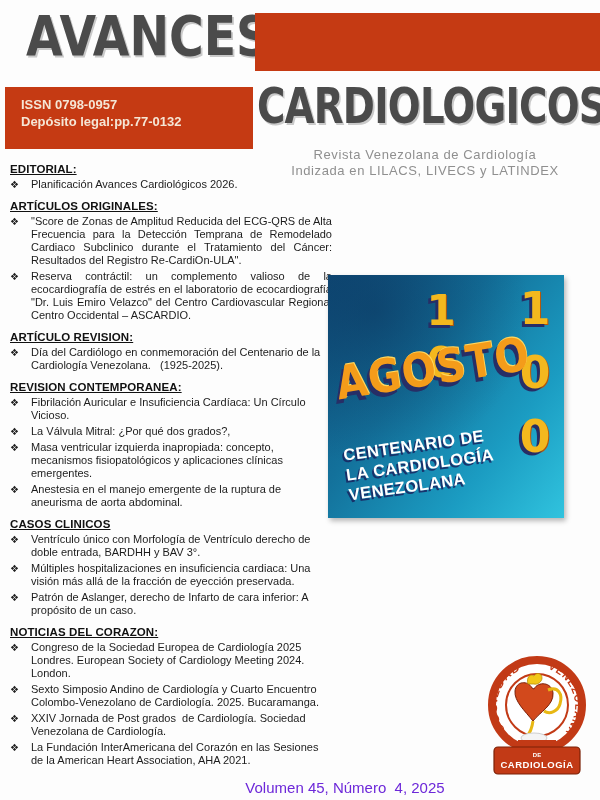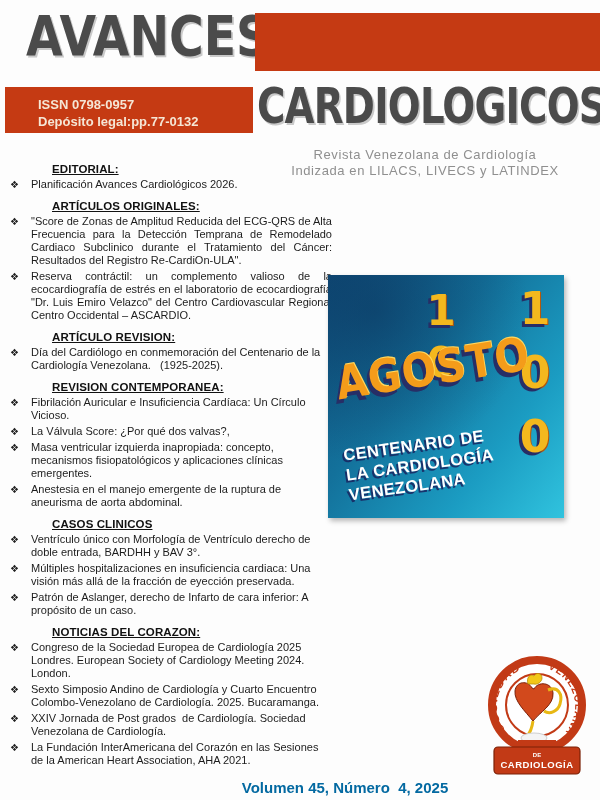--- a/index.html
+++ b/index.html
@@ -9,40 +9,40 @@
   }
   
   .title-avances{
     position:absolute;left:26px;top:4px;
     font-family:"DejaVu Sans",sans-serif;font-weight:bold;font-size:55px;
     color:#4b4b4b;letter-spacing:0px;transform:scaleX(.86);transform-origin:left top;
     text-shadow:2px 2px 0 #c9c9c9;white-space:nowrap;
   }
   .red-box-top{position:absolute;left:255px;top:13px;width:345px;height:58px;background:#c53a13;}
   .red-box-issn{
-    position:absolute;left:5px;top:87px;width:248px;height:46px;background:#c53a13;
-    box-sizing:border-box;padding:9px 0 0 33px;
+    position:absolute;left:5px;top:87px;width:248px;height:62px;background:#c53a13;
+    box-sizing:border-box;padding:9px 0 0 16px;
     color:#f5e6d5;font-weight:bold;font-size:13px;line-height:17px;
   }
   .title-cardiologicos{
     position:absolute;left:257px;top:78px;
     font-family:"DejaVu Sans",sans-serif;font-weight:bold;font-size:49px;
     color:#4b4b4b;letter-spacing:-1px;transform:scaleX(.79);transform-origin:left top;
     text-shadow:2px 2px 0 #cacaca;white-space:nowrap;
   }
   .subtitle{
     position:absolute;left:250px;top:147px;width:350px;text-align:center;
     color:#8f8f8f;font-size:13px;line-height:16px;letter-spacing:.6px;
   }
   
   #toc{position:absolute;left:10px;top:162px;width:322px;}
   .toc-section{margin-bottom:8px;}
   .toc-heading{
     font-weight:bold;font-size:11.5px;text-decoration:underline;
-    margin-bottom:2px;color:#111;letter-spacing:.1px;line-height:14px;margin-left:42px;
+    margin-bottom:2px;color:#111;letter-spacing:.1px;line-height:14px;
   }
   .toc-item{display:flex;margin-bottom:3px;}
   .toc-item .bullet{flex:0 0 21px;font-size:10px;line-height:13px;color:#222;}
   .toc-item .itext{flex:1;font-size:11px;line-height:13px;color:#1c1c1c;}
   .toc-item.justify .itext{text-align:justify;}
   
   .poster{
     position:absolute;left:328px;top:275px;width:236px;height:243px;overflow:hidden;
     background:
       radial-gradient(circle at 20% 15%, rgba(10,40,80,.45), rgba(0,0,0,0) 55%),
@@ -66,21 +66,21 @@
   .poster-caption{
     position:absolute;left:14px;top:170px;
     transform:rotate(-8deg);transform-origin:left top;
     color:#ffffff;font-weight:bold;font-size:16.5px;line-height:20px;
     letter-spacing:.4px;white-space:nowrap;
     text-shadow:-2px 2px 0 rgba(25,35,95,.85);
   }
   
   .footer-line{
     position:absolute;left:95px;top:779px;width:500px;text-align:center;
-    font-weight:bold;font-size:15px;color:#0369a1;
+    font-weight:normal;font-size:15px;color:#6d28d9;
   }
   
   .logo{position:absolute;left:476px;top:648px;width:122px;height:134px;}
 </style>
 </head>
 <body>
 
 <div class="title-avances">AVANCES</div>
 <div class="red-box-top"></div>
 <div class="red-box-issn">
@@ -120,21 +120,21 @@
       </div>
     </div>
     <div class="toc-section">
       <div class="toc-heading">REVISION CONTEMPORANEA:</div>
       <div class="toc-item">
         <span class="bullet">❖</span>
         <span class="itext">Fibrilación Auricular e Insuficiencia Cardíaca: Un Círculo Vicioso.</span>
       </div>
       <div class="toc-item">
         <span class="bullet">❖</span>
-        <span class="itext">La Válvula Score: ¿Por qué dos valvas?,</span>
+        <span class="itext">La Válvula Mitral: ¿Por qué dos grados?,</span>
       </div>
       <div class="toc-item">
         <span class="bullet">❖</span>
         <span class="itext">Masa ventricular izquierda inapropiada: concepto, mecanismos fisiopatológicos y aplicaciones clínicas emergentes.</span>
       </div>
       <div class="toc-item">
         <span class="bullet">❖</span>
         <span class="itext">Anestesia en el manejo emergente de la ruptura de aneurisma de aorta abdominal.</span>
       </div>
     </div>

